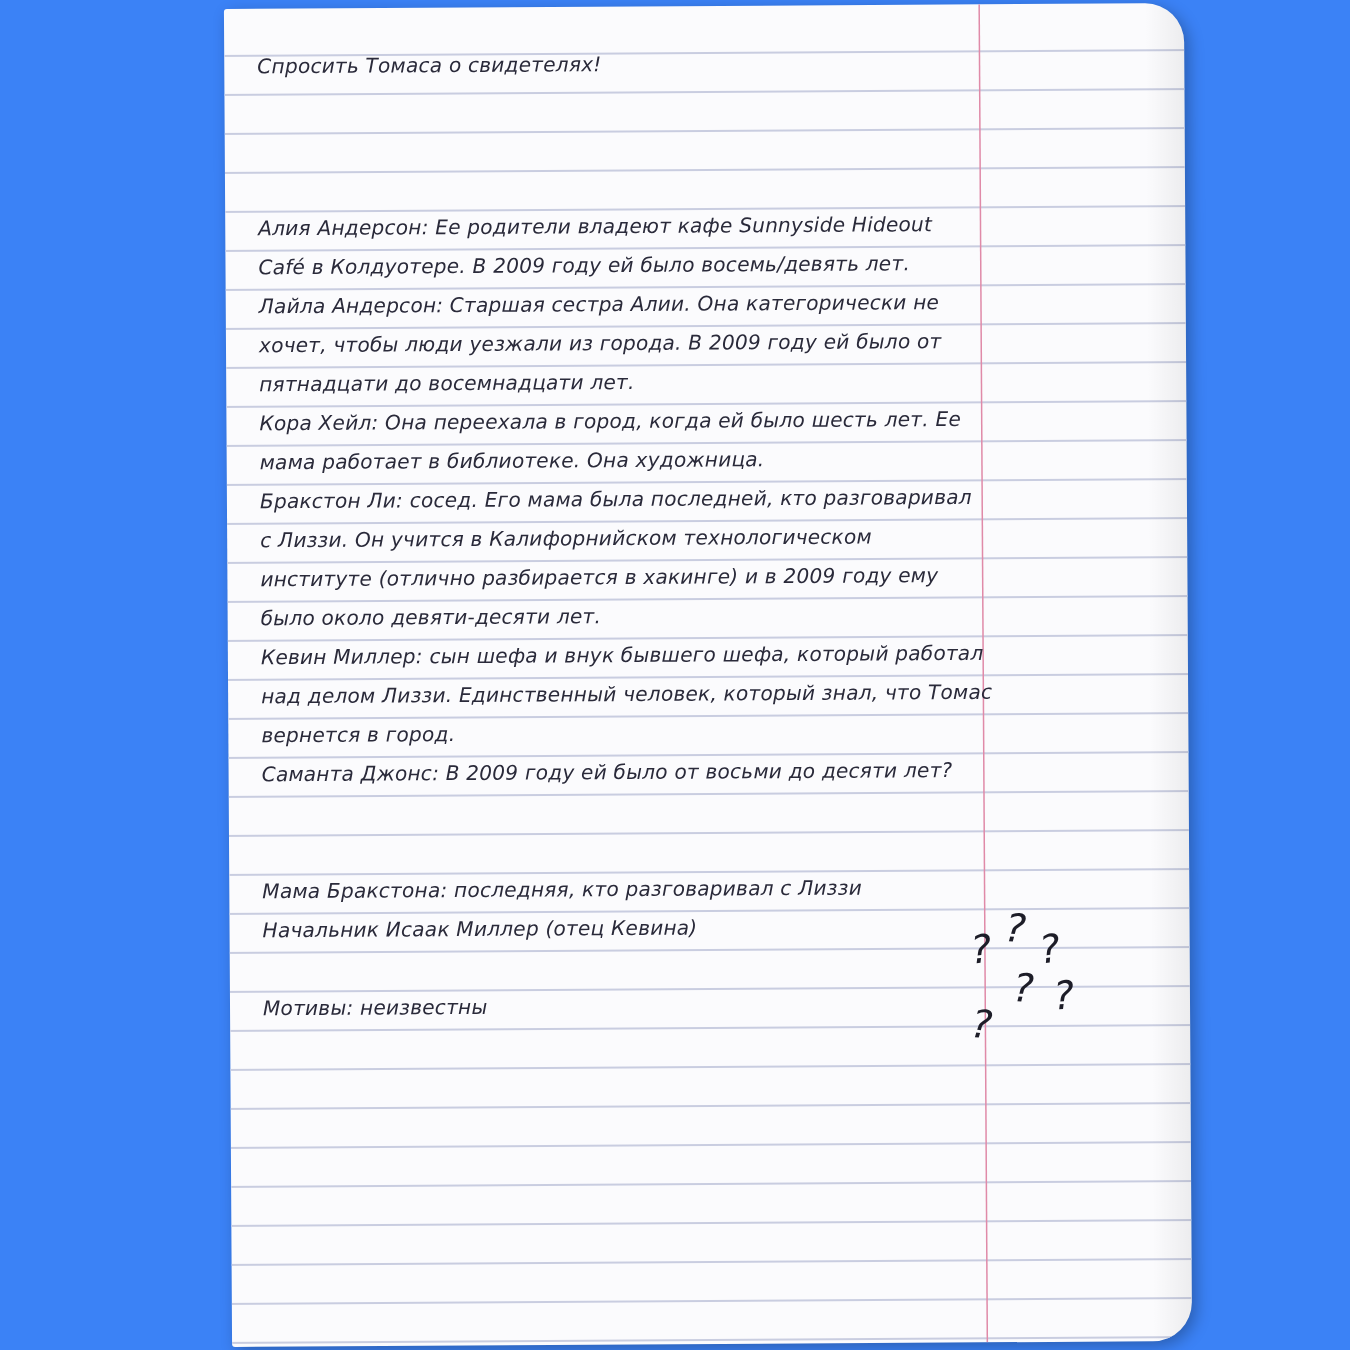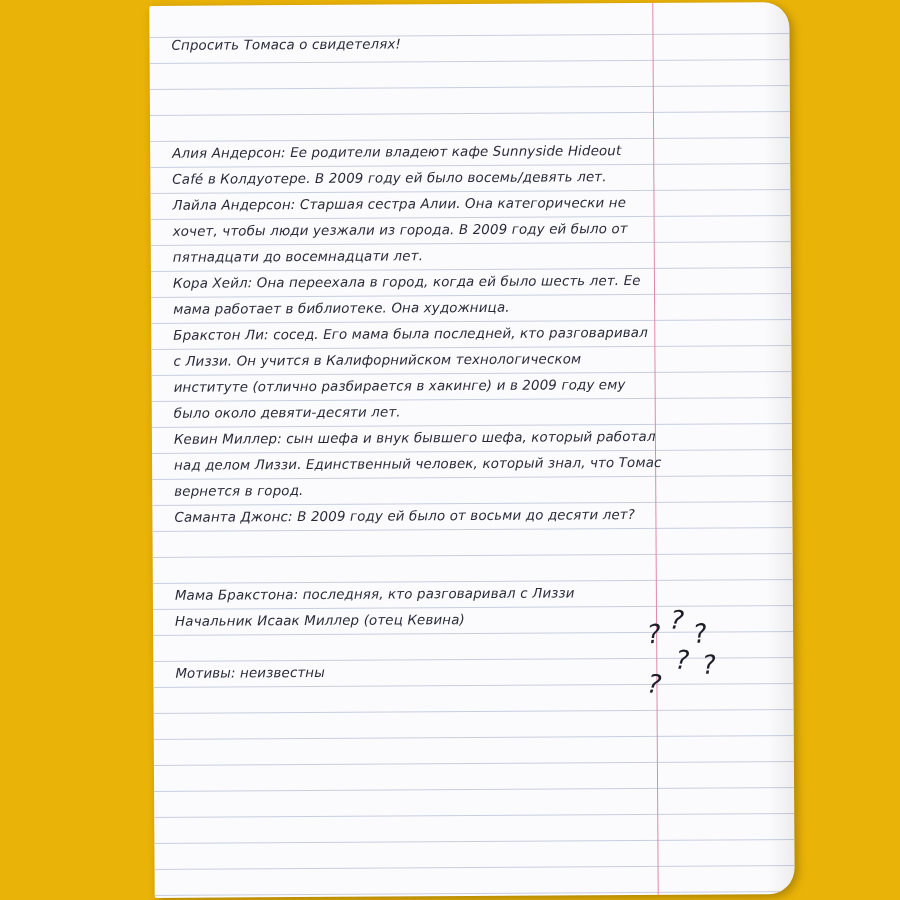--- a/index.html
+++ b/index.html
@@ -9,21 +9,21 @@
     height: 900px;
     background: #ffffff;
     font-family: "DejaVu Sans", sans-serif;
   }
 
   #page {
     position: relative;
     width: 900px;
     height: 900px;
     overflow: hidden;
-    background: #eab308;
+    background: #3b82f6;
   }
 
   
   .sheet {
     position: absolute;
     left: 152px;
     top: 4px;
     width: 640px;
     height: 892px;
     background: #fbfbfd;

